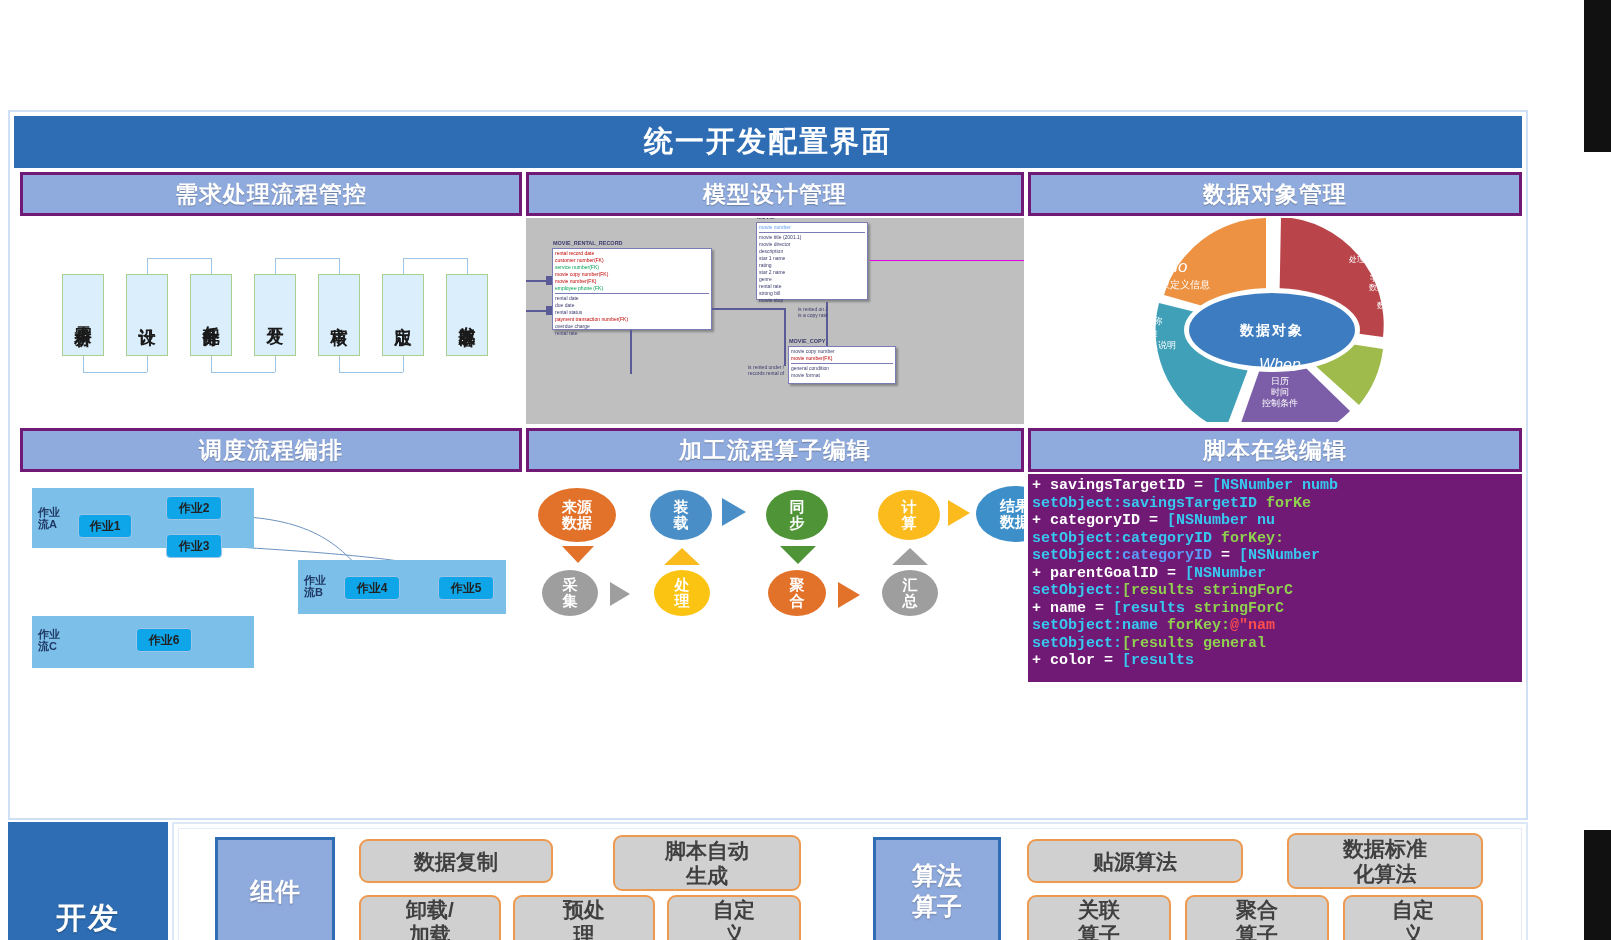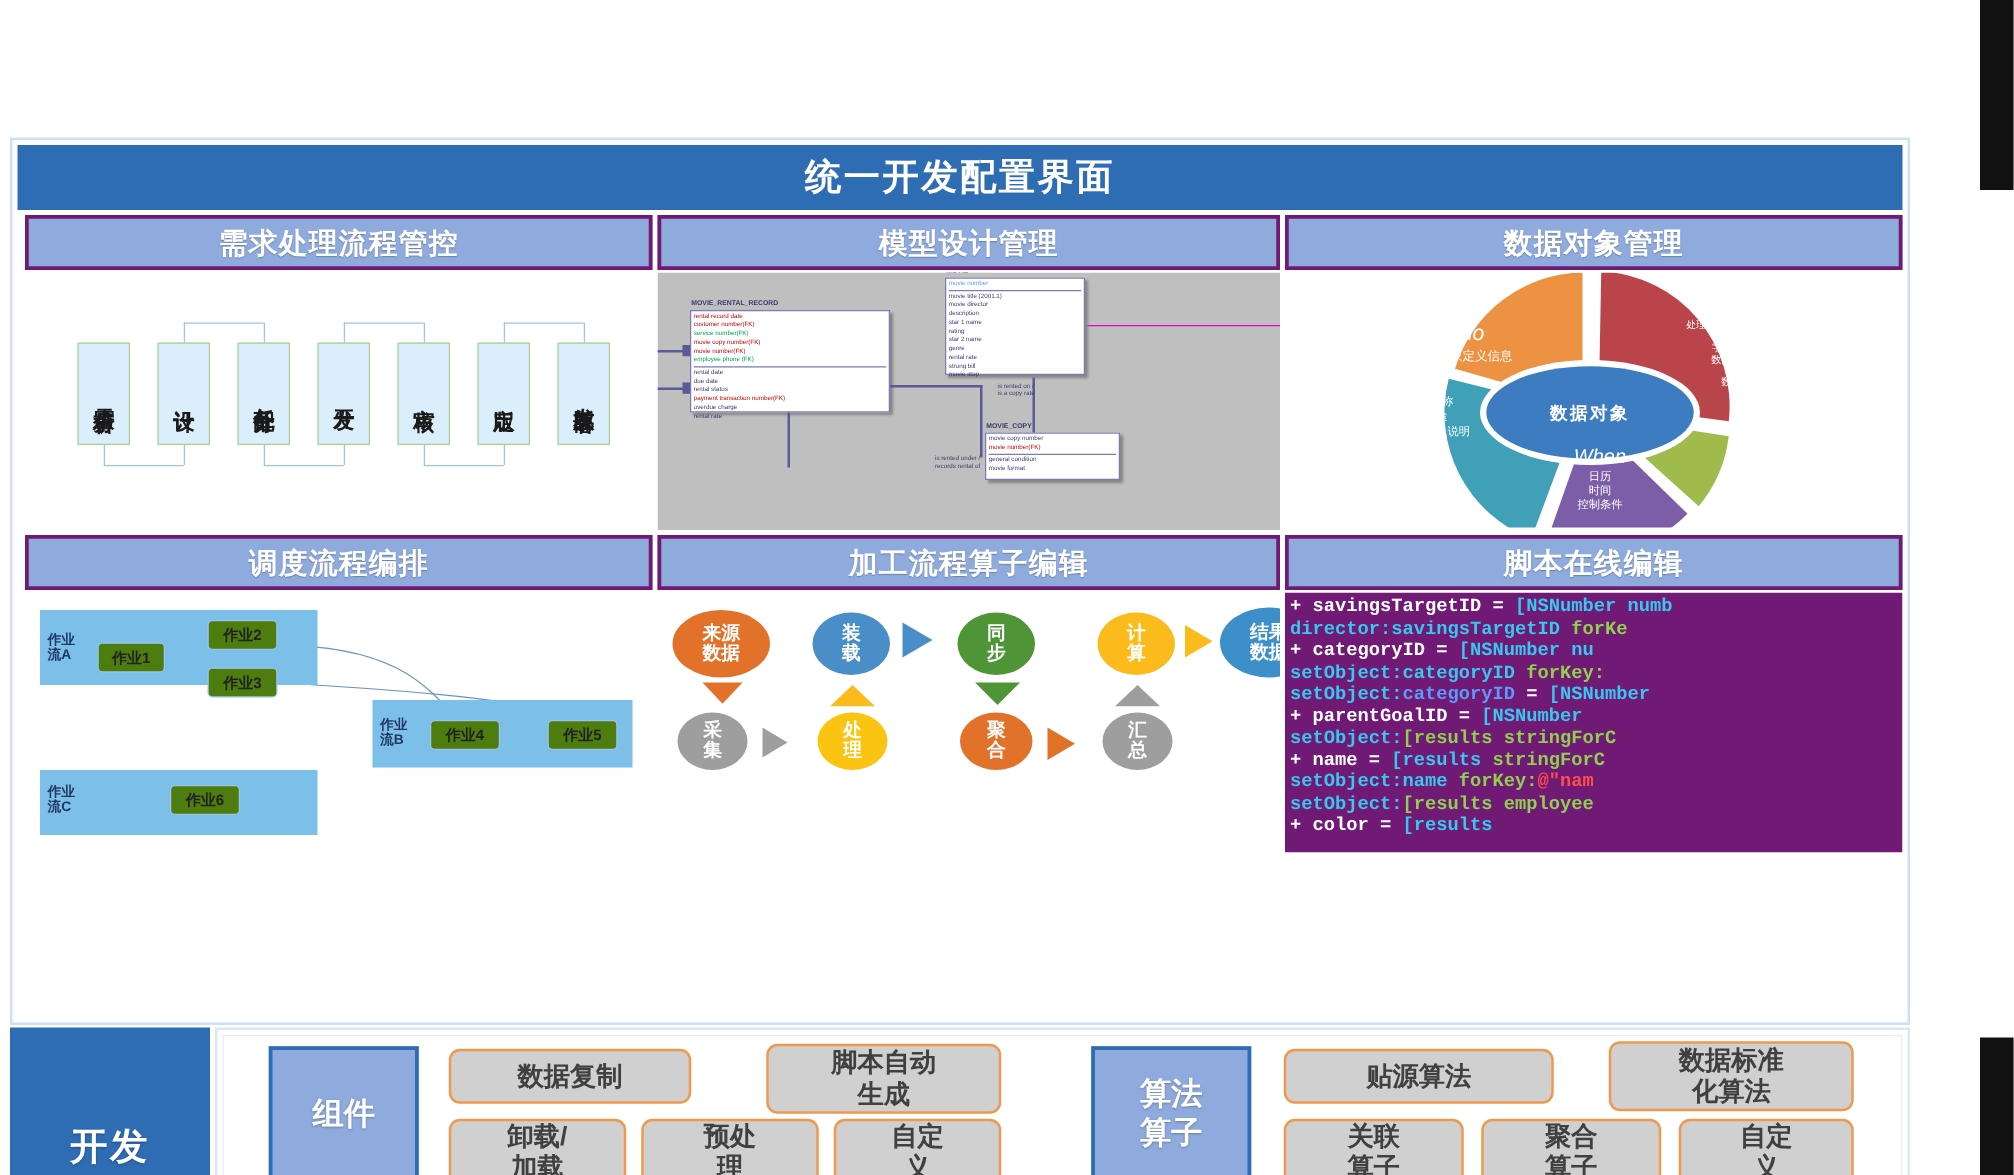--- a/index.html
+++ b/index.html
@@ -57,21 +57,21 @@
   .ermag{position:absolute;background:#e000e0;height:1px;}
   .erlab{position:absolute;font-size:5px;color:#3b3b6e;line-height:6px;}
 
   
   .donutwrap{position:absolute;left:0;top:0;width:100%;height:100%;}
 
   
   .jgroup{position:absolute;background:#7cc0ea;}
   .jglab{position:absolute;font-size:11px;font-weight:bold;color:#1f3864;
          line-height:12px;}
-  .jnode{position:absolute;background:#4d7c0f;border:1px solid #9dc3e6;
+  .jnode{position:absolute;background:#0ea5e9;border:1px solid #9dc3e6;
          border-radius:4px;display:flex;align-items:center;justify-content:center;
          font-size:12px;font-weight:bold;color:#222;}
 
   
   .opell{position:absolute;border-radius:50%;display:flex;align-items:center;
          justify-content:center;color:#ffffff;font-size:15px;font-weight:bold;
          line-height:16px;text-align:center;}
   .optri{position:absolute;width:0;height:0;}
 
   
@@ -309,29 +309,29 @@
 
         <div class="opell" style="left:450px;top:12px;width:78px;height:56px;background:#3d8fc9;">结果<br>数据</div>
       </div>
     </div>
 
     <div class="cell c-right r-bot">
       <div class="cell-hdr">脚本在线编辑</div>
       <div class="cell-body">
         <div class="codebox" id="codebox">
             <div class="codeline"><span class="k-w">+ </span><span class="k-w">savingsTargetID</span><span class="k-w">  =  </span><span class="k-c">[NSNumber numb</span></div>
-            <div class="codeline"><span class="k-c">director:savingsTargetID</span><span class="k-g"> forKe</span></div>
+            <div class="codeline"><span class="k-c">setObject:savingsTargetID</span><span class="k-g"> forKe</span></div>
             <div class="codeline"><span class="k-w">+ </span><span class="k-w">categoryID</span><span class="k-w">  =  </span><span class="k-c">[NSNumber nu</span></div>
             <div class="codeline"><span class="k-c">setObject:categoryID</span><span class="k-g"> forKey:</span></div>
             <div class="codeline"><span class="k-c">setObject:</span><span class="k-b">categoryID</span><span class="k-w"> = </span><span class="k-c">[NSNumber</span></div>
             <div class="codeline"><span class="k-w">+ </span><span class="k-w">parentGoalID</span><span class="k-w">  =  </span><span class="k-c">[NSNumber</span></div>
             <div class="codeline"><span class="k-c">setObject:</span><span class="k-g">[results </span><span class="k-g">stringForC</span></div>
             <div class="codeline"><span class="k-w">+ </span><span class="k-w">name</span><span class="k-w">  =  </span><span class="k-c">[results </span><span class="k-g">stringForC</span></div>
             <div class="codeline"><span class="k-c">setObject:name</span><span class="k-g"> forKey:</span><span class="k-r">@"nam</span></div>
-            <div class="codeline"><span class="k-c">setObject:</span><span class="k-g">[results </span><span class="k-g">employee</span></div>
+            <div class="codeline"><span class="k-c">setObject:</span><span class="k-g">[results </span><span class="k-g">general</span></div>
             <div class="codeline"><span class="k-w">+ </span><span class="k-w">color</span><span class="k-w"> = </span><span class="k-c">[results </span></div>
           </div>
       </div>
     </div>
 
   </div>
 </div>
 
 <div class="devsec">
   <div class="devside">开发<br>管理</div>

